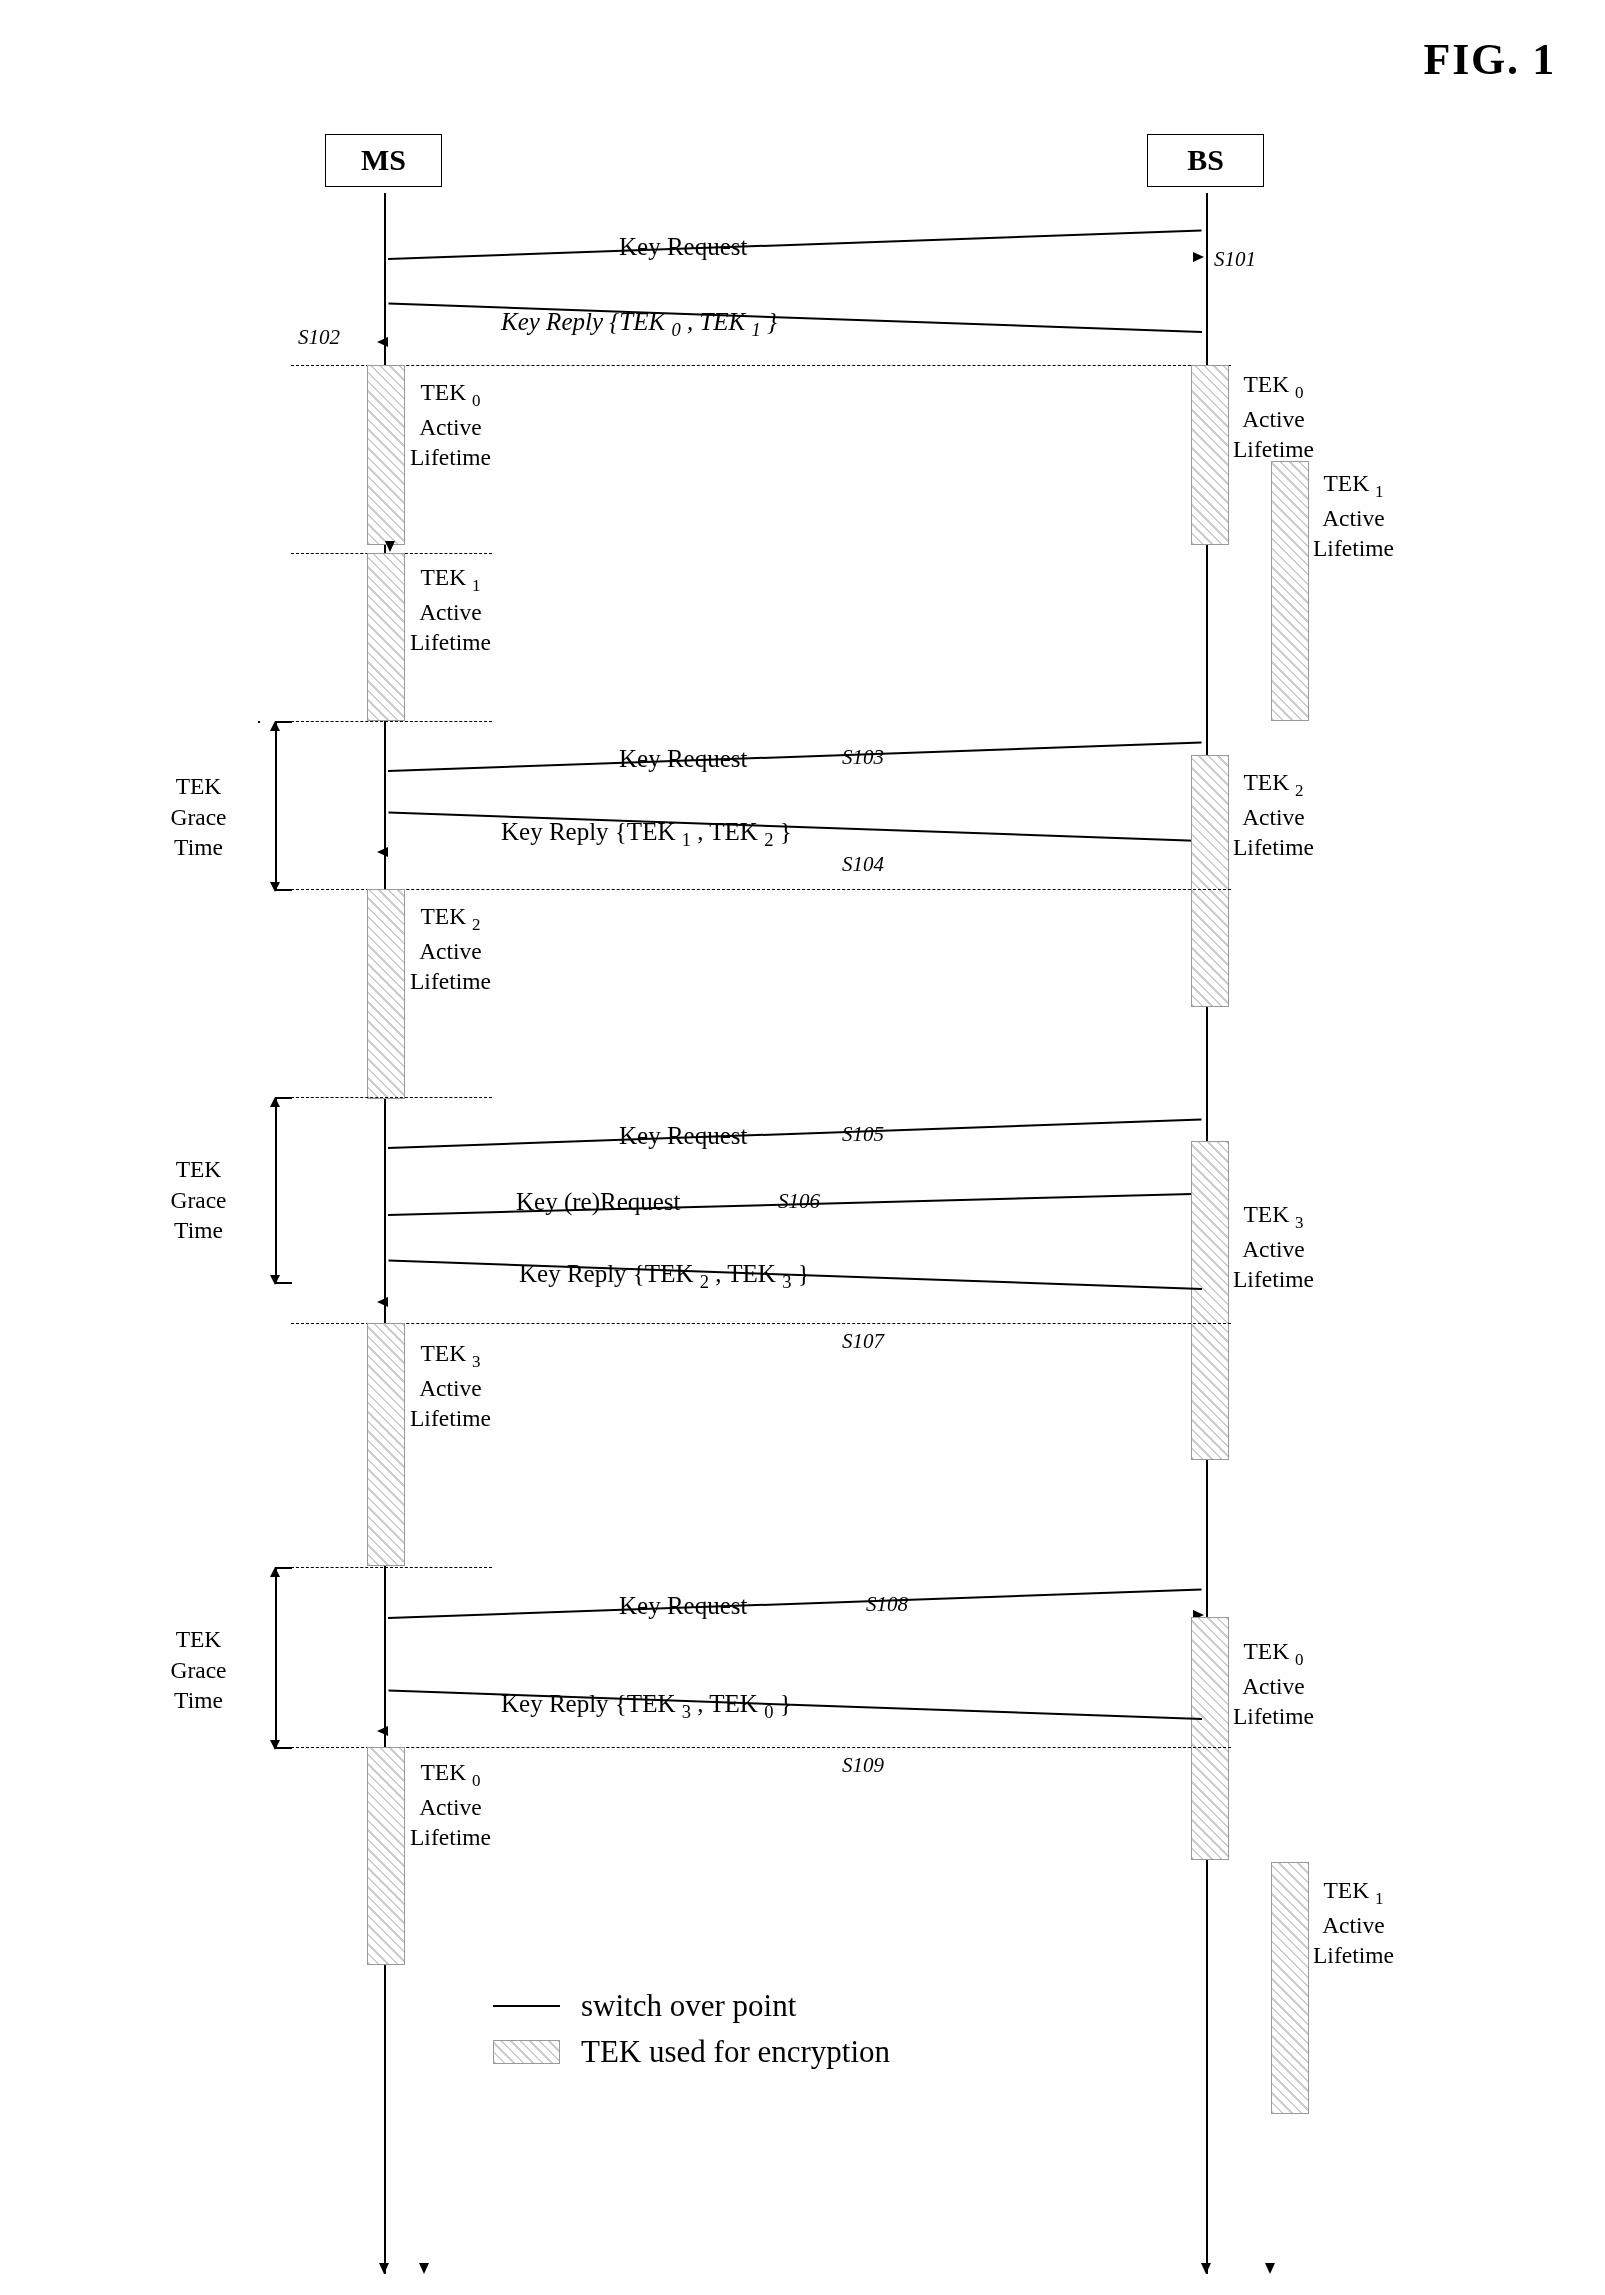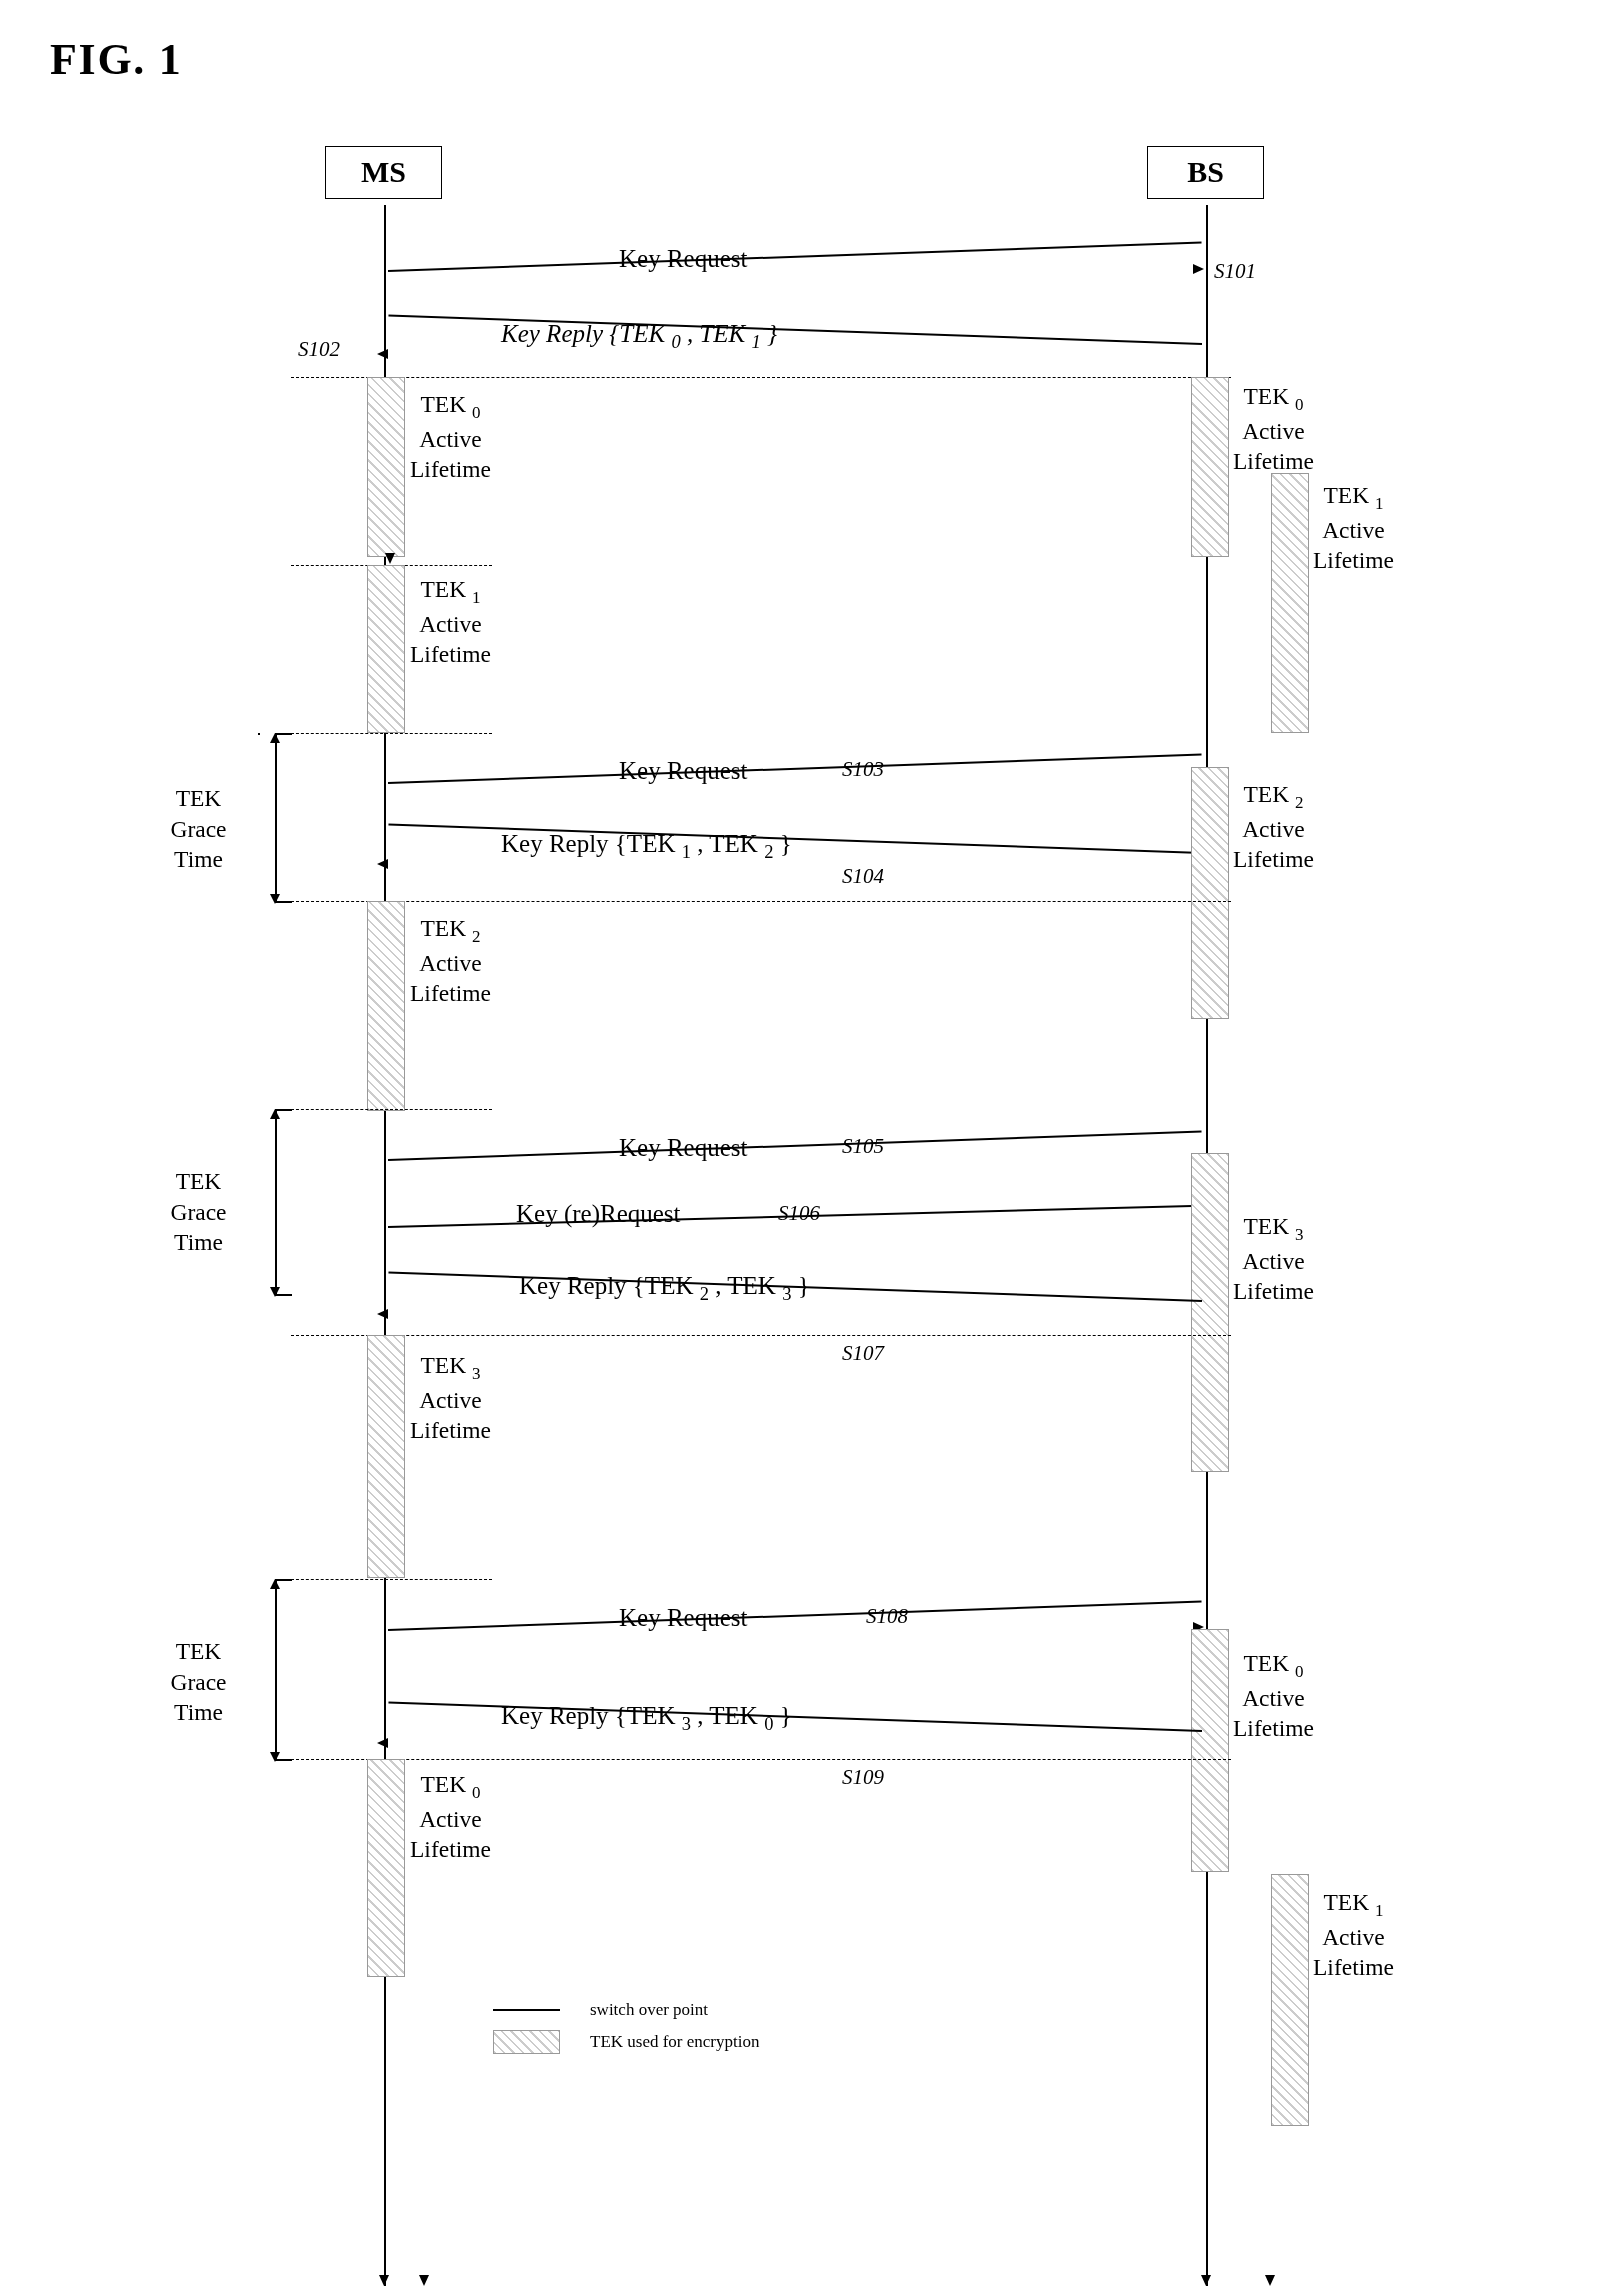--- a/index.html
+++ b/index.html
@@ -14,24 +14,24 @@
 
     .page {
       width: 1606px;
       min-height: 2295px;
       background: #fff;
       position: relative;
       padding: 34px 50px;
     }
 
     .fig-title {
-      text-align: left;
+      text-align: right;
       font-size: 44px;
       font-weight: bold;
-      margin-bottom: 44px;
+      margin-bottom: 32px;
       letter-spacing: 1.7px;
     }
 
     .diagram-container {
       position: relative;
       width: 1426px;
       margin: 0 auto;
       height: 2165px;
     }
 
@@ -107,22 +107,22 @@
     
     .legend {
       position: absolute;
       display: flex;
       flex-direction: column;
       gap: 10px;
     }
     .legend-item {
       display: flex;
       align-items: center;
-      gap: 30px;
-      font-size: 17px;
+      gap: 21px;
+      font-size: 31px;
       font-family: 'Times New Roman', Times, serif;
     }
     .legend-line {
       width: 67px;
       height: 1.7px;
       background: #000;
     }
     .legend-shade {
       width: 67px;
       height: 23.5px;

